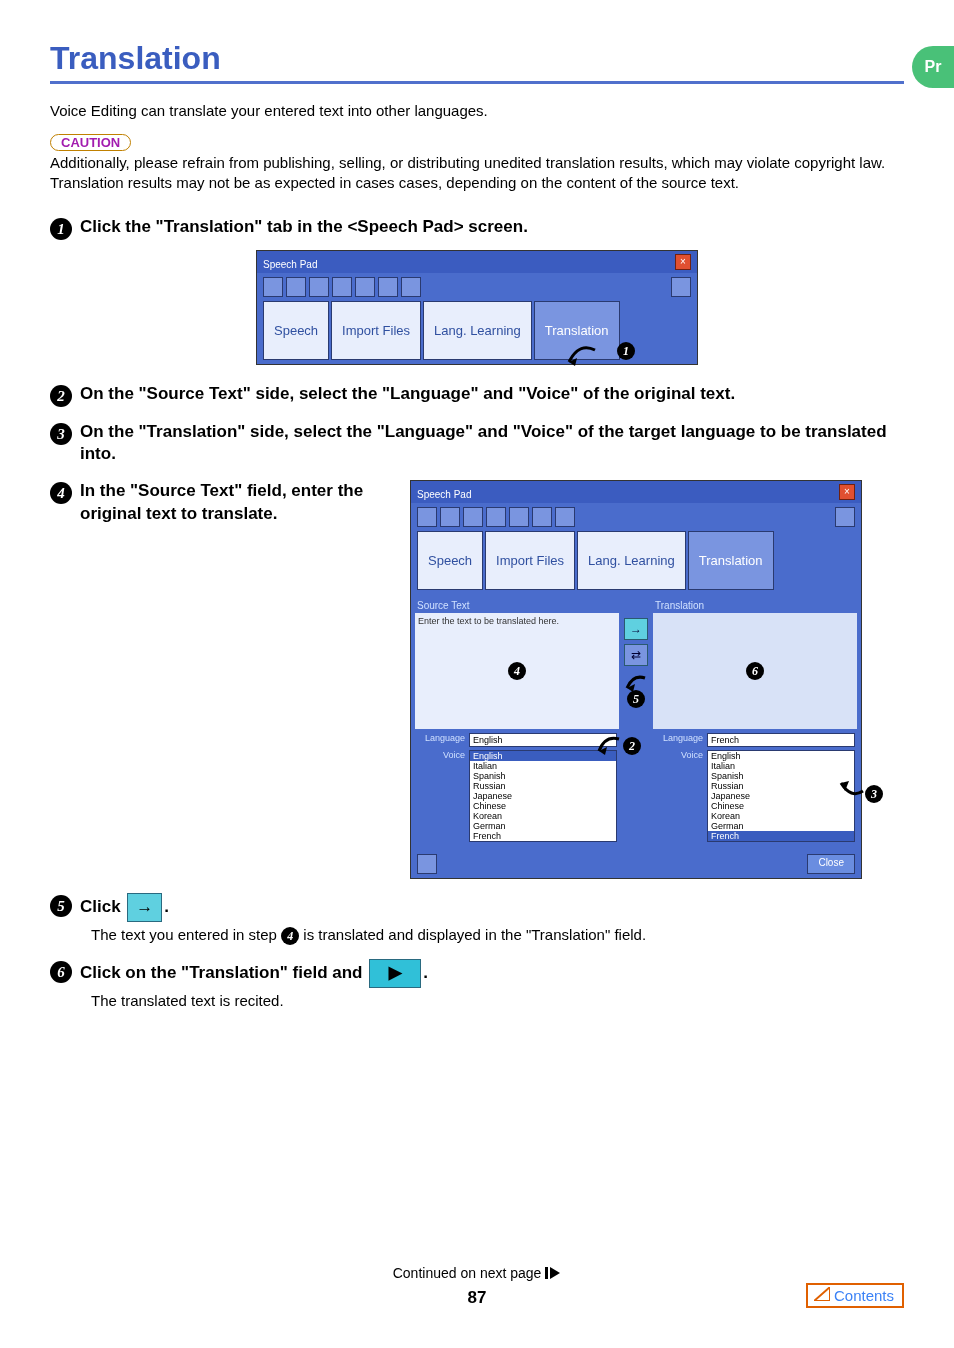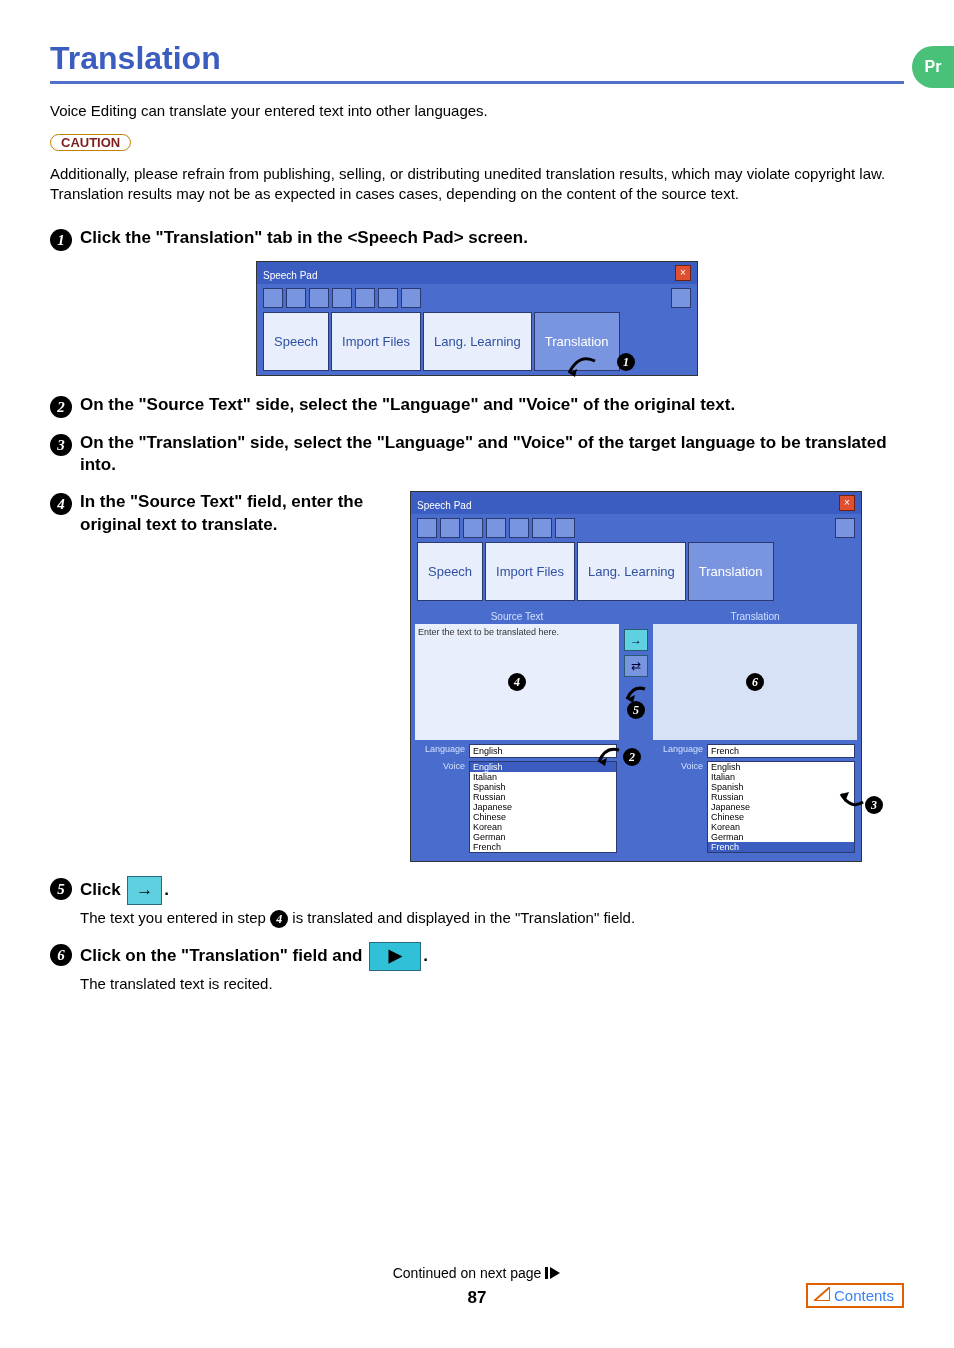--- a/index.html
+++ b/index.html
@@ -22,26 +22,26 @@
     border-bottom: 3px solid #5070cc;
     padding-bottom: 4px;
   }
   .intro {
     font-size: 15px;
     margin: 18px 0 14px 0;
   }
   .caution-label {
     display: inline-block;
     border: 1.5px solid #c08000;
-    color: #7f1d1d;
+    color: #a21caf;
     border-radius: 10px;
     padding: 0 10px;
     font-weight: bold;
     font-size: 13px;
-    margin-bottom: 13px;
+    margin-bottom: 2px;
   }
   .caution-body {
     font-size: 15px;
     line-height: 1.35;
     margin-bottom: 22px;
   }
   .step {
     margin: 14px 0;
   }
   .step-row {
@@ -64,21 +64,21 @@
     font-size: 15px;
     margin-top: 2px;
   }
   .step-title {
     font-weight: bold;
     font-size: 17px;
     line-height: 1.35;
   }
   .step-substep {
     font-size: 15px;
-    margin-left: 30px;
+    margin-left: 41px;
     margin-top: 4px;
   }
   .cols {
     display: flex;
     gap: 20px;
     align-items: flex-start;
   }
   .cols .left { width: 340px; }
   .cols .right { flex: 1; }
   .center-figure {
@@ -147,21 +147,20 @@
     background:#4a6ccc;
     padding:4px;
     gap:4px;
   }
   .panel {
     flex:1;
     display:flex;
     flex-direction:column;
   }
   .panel-head {
-    text-align:center;
     padding:2px;
     font-size:10px;
     color:#cfe0ff;
   }
   .panel-area {
     background:#e8eefc;
     color:#333;
     height:110px;
     padding:3px;
     font-size:9px;
@@ -458,20 +457,24 @@
                 <div class="arrow-marker" style="right:-10px;top:50px;">
                   <svg width="30" height="24">
                       <path d="M4 4 Q 14 20 26 12" stroke="#000" stroke-width="3" fill="none"></path>
                       <polygon points="4,4 12,2 8,12" fill="#000"></polygon>
                     </svg>
                 </div>
                 <div class="marker" style="right:-26px;top:56px;">3</div>
               </div>
             </div>
           </div>
+          <div class="sp-footer">
+            <div class="tb"></div>
+            <div class="closebtn">Close</div>
+          </div>
         </div>
       </div>
     </div>
   </div>
 
   <div class="step">
     <div class="step-row">
       <div class="step-num">5</div>
       <div class="step-title">
         <span>Click </span>

